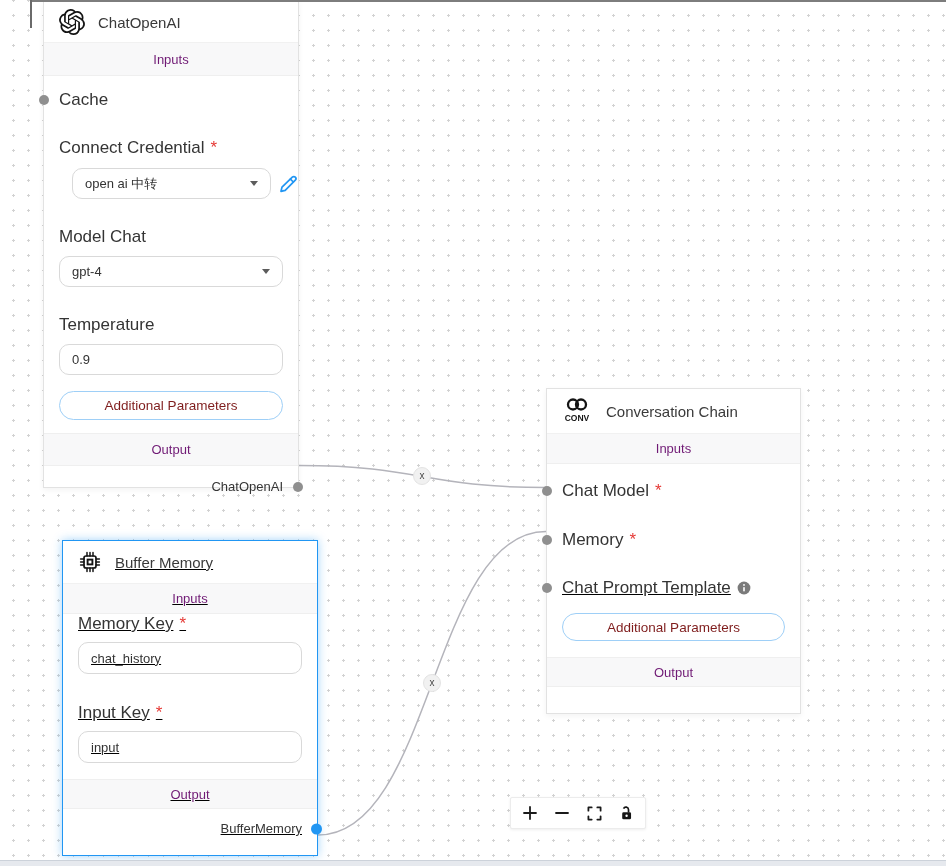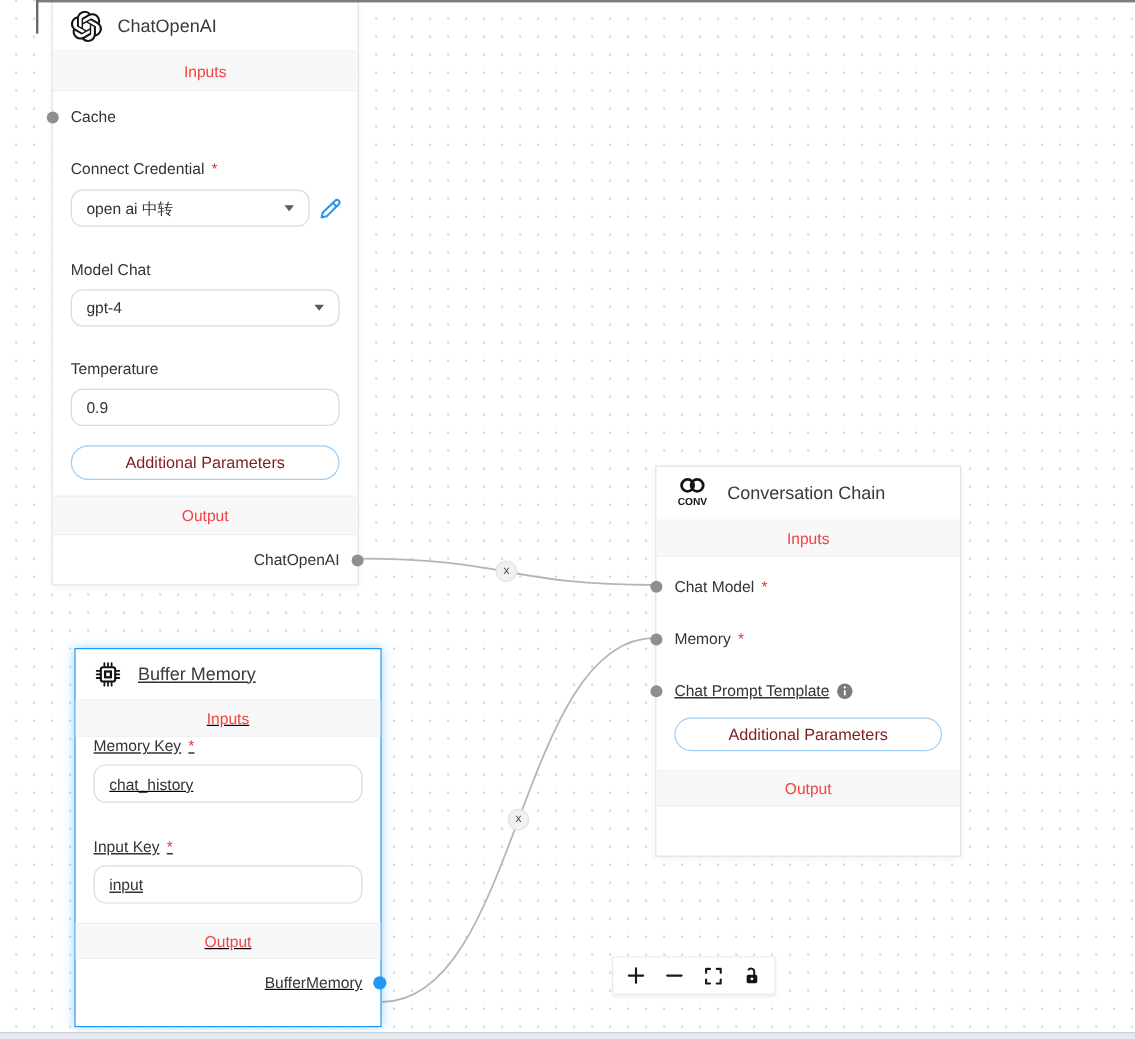--- a/index.html
+++ b/index.html
@@ -23,41 +23,41 @@
   }
 
   .node{
     position:absolute;z-index:3;background:#fff;border:1px solid #e2e2e2;border-radius:0;
     box-shadow:0 2px 6px rgba(0,0,0,.05);box-sizing:border-box;
   }
   .node.selected{border-color:#2196f3;box-shadow:0 0 9px rgba(33,150,243,.4);text-decoration:underline;}
   .node-header{display:flex;align-items:center;gap:13px;padding:0 15px;border-bottom:1px solid #f1f1f1;box-sizing:border-box;}
   .node-title{font-size:15px;color:#3a3a3a;white-space:nowrap;}
   .band{
-    box-sizing:border-box;text-align:left;font-size:13px;color:#ef4444;
+    box-sizing:border-box;text-align:left;font-size:13px;color:#701a75;
     background:#f8f8f9;border-bottom:1px solid #efefef;border-top:1px solid #efefef;
     display:flex;align-items:center;justify-content:center;
   }
   .band.no-top{border-top:none;}
   .row{position:relative;padding:0 15px;}
-  .param-label{font-size:13px;color:#343434;display:flex;align-items:center;gap:6px;}
+  .param-label{font-size:17px;color:#343434;display:flex;align-items:center;gap:6px;}
   .req{color:#e53935;}
   .handle{position:absolute;width:10px;height:10px;border-radius:50%;background:#8f8f8f;top:50%;transform:translateY(-50%);cursor:crosshair;}
   .handle.left{left:-5px;}
   .handle.right{right:-5px;}
   .handle.blue{background:#2196f3;width:11px;height:11px;}
   .tb-field{
     box-sizing:border-box;margin:0 15px;height:31px;border:1px solid #d9d9d9;border-radius:10px;
     background:#fff;font-size:13px;color:#333;display:flex;align-items:center;
     padding:0 12px;font-family:inherit;
   }
   input.tb-field{width:calc(100% - 30px);display:block;outline:none;}
   .tb-select{justify-content:space-between;cursor:pointer;}
   .caret{width:0;height:0;border-left:4.5px solid transparent;border-right:4.5px solid transparent;border-top:5px solid #5c5c5c;}
-  .cred-row{display:flex;align-items:center;}
+  .cred-row{display:flex;align-items:center;justify-content:flex-end;}
   .cred-row .tb-select{flex:0 0 199px;margin:0 0 0 15px;}
   .edit-icon{margin-left:7px;display:flex;align-items:center;cursor:pointer;}
   .ap-btn{
     display:block;box-sizing:border-box;margin:0 15px;width:calc(100% - 30px);height:29px;
     border:1px solid #9ecff7;border-radius:20px;background:#fff;color:#7f1d1d;
     font-size:13.5px;cursor:pointer;font-family:inherit;
   }
   .out-row{position:relative;padding:13px 15px;text-align:right;font-size:13px;color:#343434;}
   .info-icon{display:inline-flex;cursor:pointer;}
 

